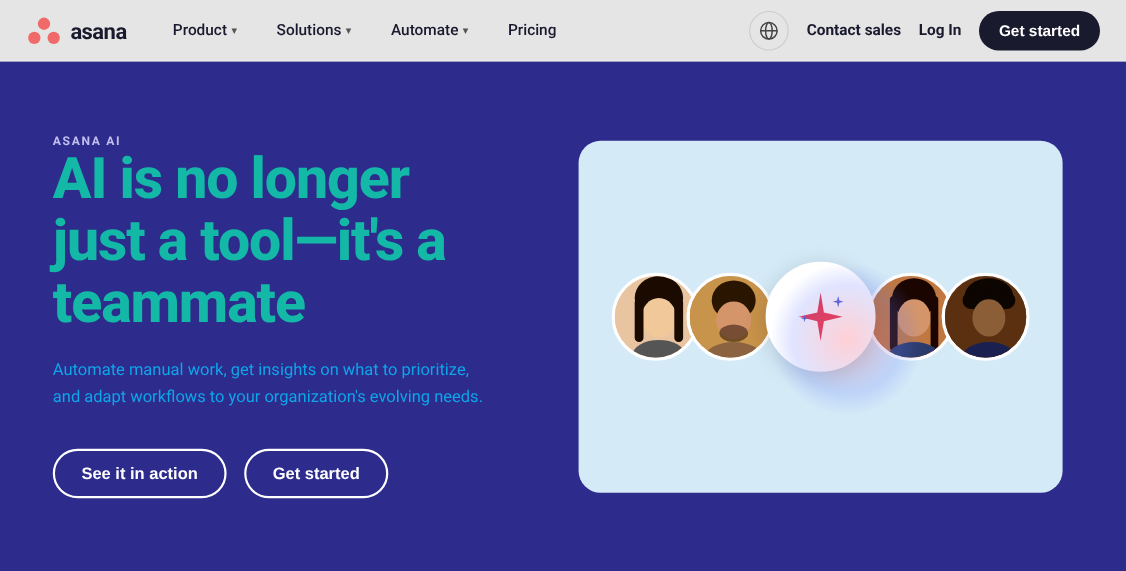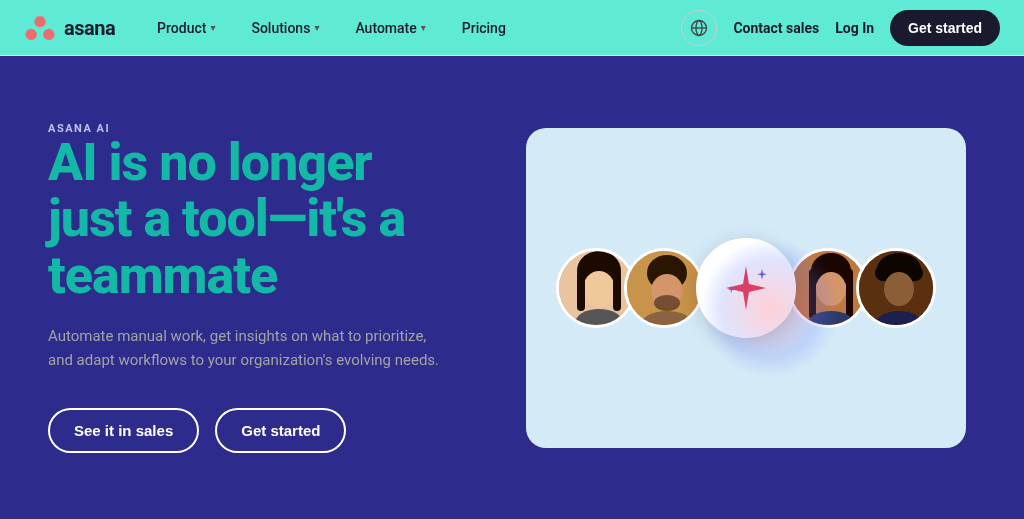--- a/index.html
+++ b/index.html
@@ -7,21 +7,21 @@
       font-family: -apple-system, BlinkMacSystemFont, 'Segoe UI', Roboto, sans-serif;
       width: 1024px;
       height: 519px;
       overflow: hidden;
     }
 
     
     .navbar {
       display: flex;
       align-items: center;
-      background: #5eead4;
+      background: #e5e5e5;
       height: 56px;
       padding: 0 24px;
       border-bottom: 1px solid #eee;
       gap: 0;
     }
     .navbar-logo {
       display: flex;
       align-items: center;
       gap: 8px;
       margin-right: 32px;
@@ -121,21 +121,21 @@
     .hero-title {
       font-size: 52px;
       font-weight: 800;
       color: #14b8a6;
       line-height: 1.08;
       letter-spacing: -1px;
       margin-bottom: 20px;
     }
     .hero-subtitle {
       font-size: 15px;
-      color: #a3a3a3;
+      color: #0ea5e9;
       line-height: 1.6;
       margin-bottom: 36px;
       max-width: 400px;
     }
     .hero-buttons {
       display: flex;
       gap: 16px;
       align-items: center;
     }
     .btn-see-action {
@@ -278,21 +278,21 @@
     <button class="btn-get-started-nav">Get started</button>
   </div>
 </nav>
 
 <section class="hero">
   <div class="hero-left">
     <div class="hero-tag">ASANA AI</div>
     <h1 class="hero-title">AI is no longer just a tool—it's a teammate</h1>
     <p class="hero-subtitle">Automate manual work, get insights on what to prioritize, and adapt workflows to your organization's evolving needs.</p>
     <div class="hero-buttons">
-      <button class="btn-see-action">See it in sales</button>
+      <button class="btn-see-action">See it in action</button>
       <button class="btn-get-started-hero">Get started</button>
     </div>
   </div>
 
   <div class="hero-right">
     <div class="visual-card">
       <div class="avatars-row">
 
         <div class="avatar person1" style="z-index:1;">
           <svg viewBox="0 0 80 80" width="80" height="80">

